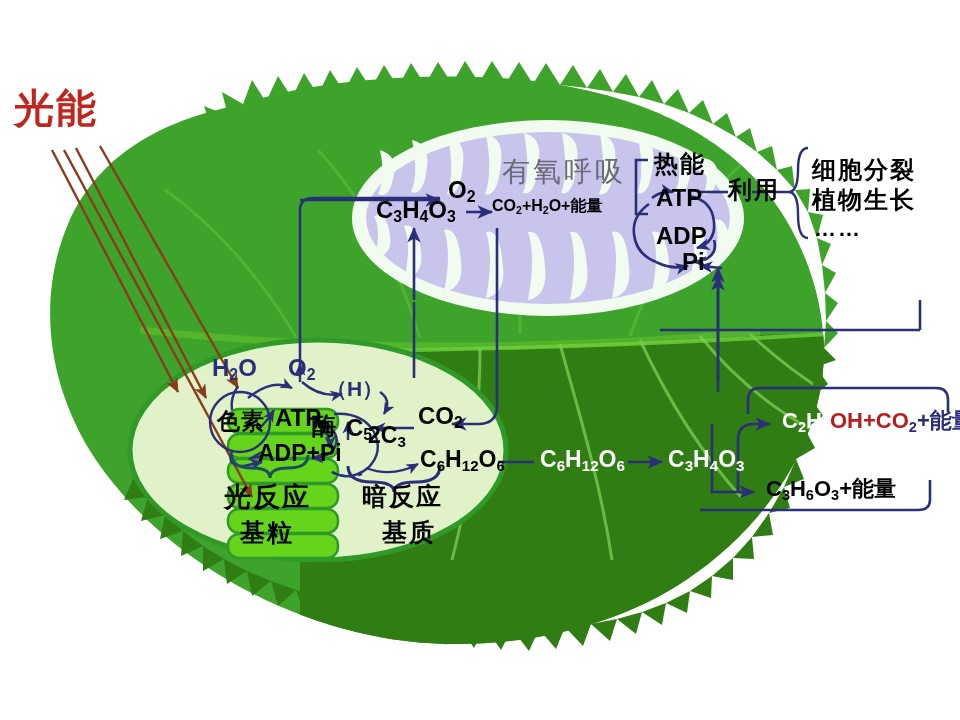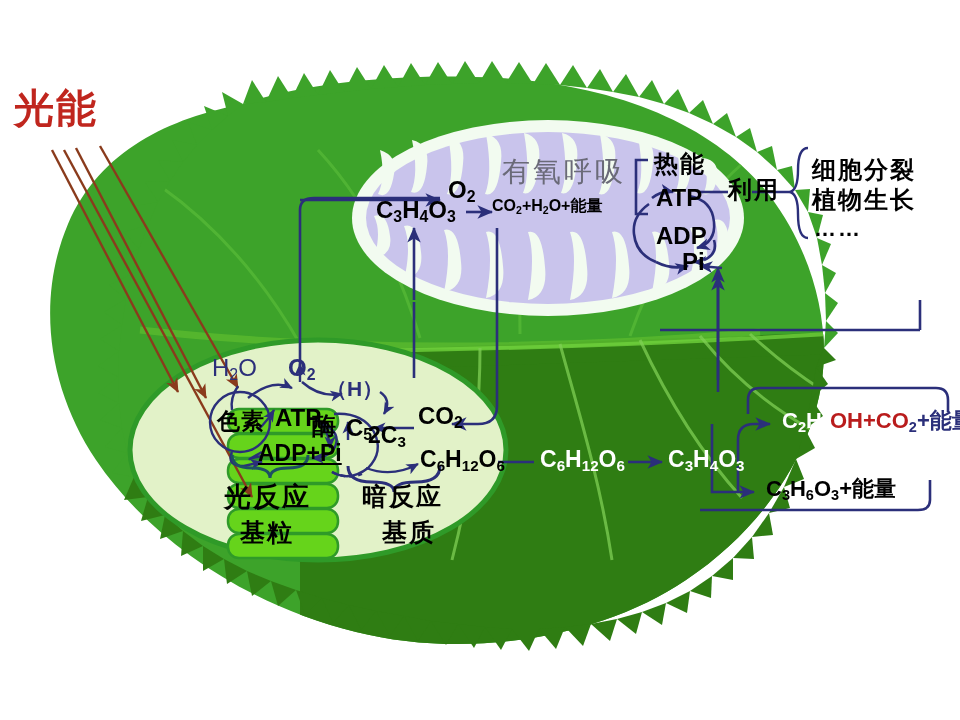--- a/index.html
+++ b/index.html
@@ -325,30 +325,30 @@
   <div class="lbl navy-b" style="left:654px;top:152px;font-size:24px;letter-spacing:2px;">热能</div>
   <div class="lbl navy-b" style="left:656px;top:186px;font-size:24px;">ATP</div>
   <div class="lbl navy-b" style="left:656px;top:224px;font-size:24px;">ADP</div>
   <div class="lbl navy-b" style="left:682px;top:250px;font-size:24px;">Pi</div>
 
   <div class="lbl navy-b" style="left:728px;top:178px;font-size:24px;letter-spacing:2px;">利用</div>
   <div class="lbl navy-b" style="left:812px;top:158px;font-size:24px;letter-spacing:2px;">细胞分裂</div>
   <div class="lbl navy-b" style="left:812px;top:188px;font-size:24px;letter-spacing:2px;">植物生长</div>
   <div class="lbl navy-b" style="left:814px;top:218px;font-size:22px;letter-spacing:2px;">……</div>
 
-  <div class="lbl navy" style="left:212px;top:356px;font-size:24px;font-weight:normal;">
+  <div class="lbl navy" style="left:212px;top:356px;font-size:24px;font-weight:bold;">
     <span>H</span><sub>2</sub><span>O</span>
   </div>
   <div class="lbl navy" style="left:288px;top:356px;font-size:24px;font-weight:bold;">
     <span>O</span><sub>2</sub>
   </div>
   <div class="lbl navy" style="left:326px;top:378px;font-size:21px;font-weight:bold;">（H）</div>
   <div class="lbl navy-b" style="left:217px;top:410px;font-size:23px;letter-spacing:1px;">色素</div>
   <div class="lbl navy-b" style="left:275px;top:406px;font-size:24px;">ATP</div>
-  <div class="lbl navy-b" style="left:258px;top:442px;font-size:23px;text-decoration:underline;">ADP+Pi</div>
+  <div class="lbl navy-b" style="left:258px;top:442px;font-size:23px;">ADP+Pi</div>
 
   <div class="lbl navy-b" style="left:368px;top:380px;font-size:23px;margin-top:44px;">
     <span>2C</span><sub>3</sub>
   </div>
   <div class="lbl navy-b" style="left:346px;top:416px;font-size:24px;">
     <span>C</span><sub>5</sub>
   </div>
   <div class="lbl navy-b" style="left:312px;top:414px;font-size:24px;">酶</div>
   <div class="lbl navy-b" style="left:418px;top:404px;font-size:24px;text-align:right;">
     <span>CO</span><sub>2</sub>

